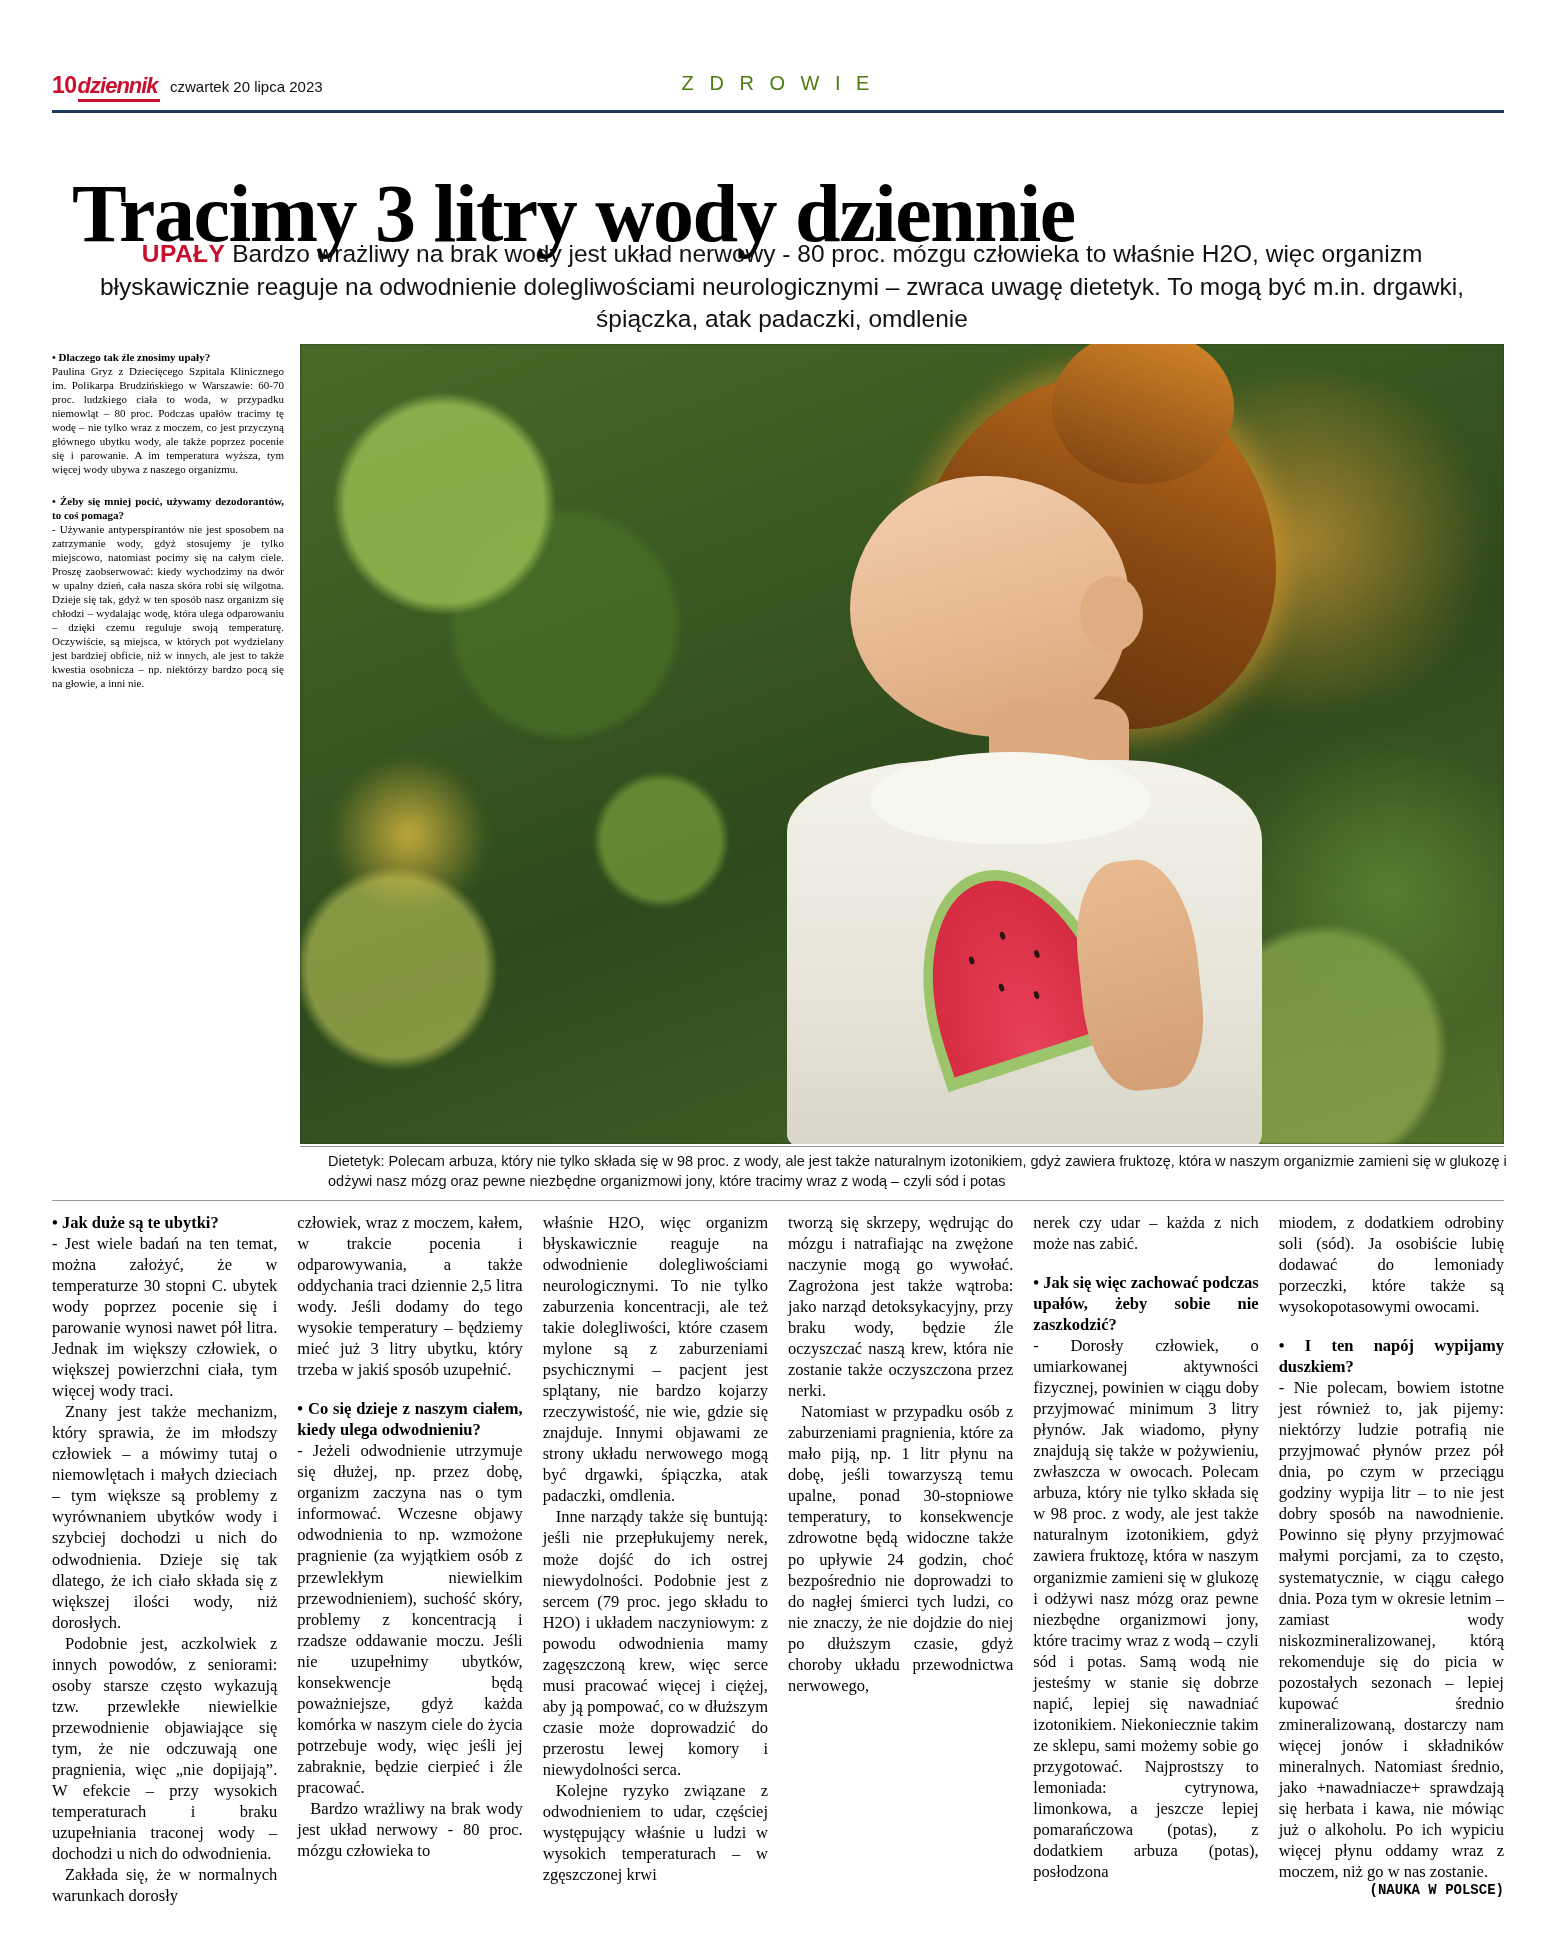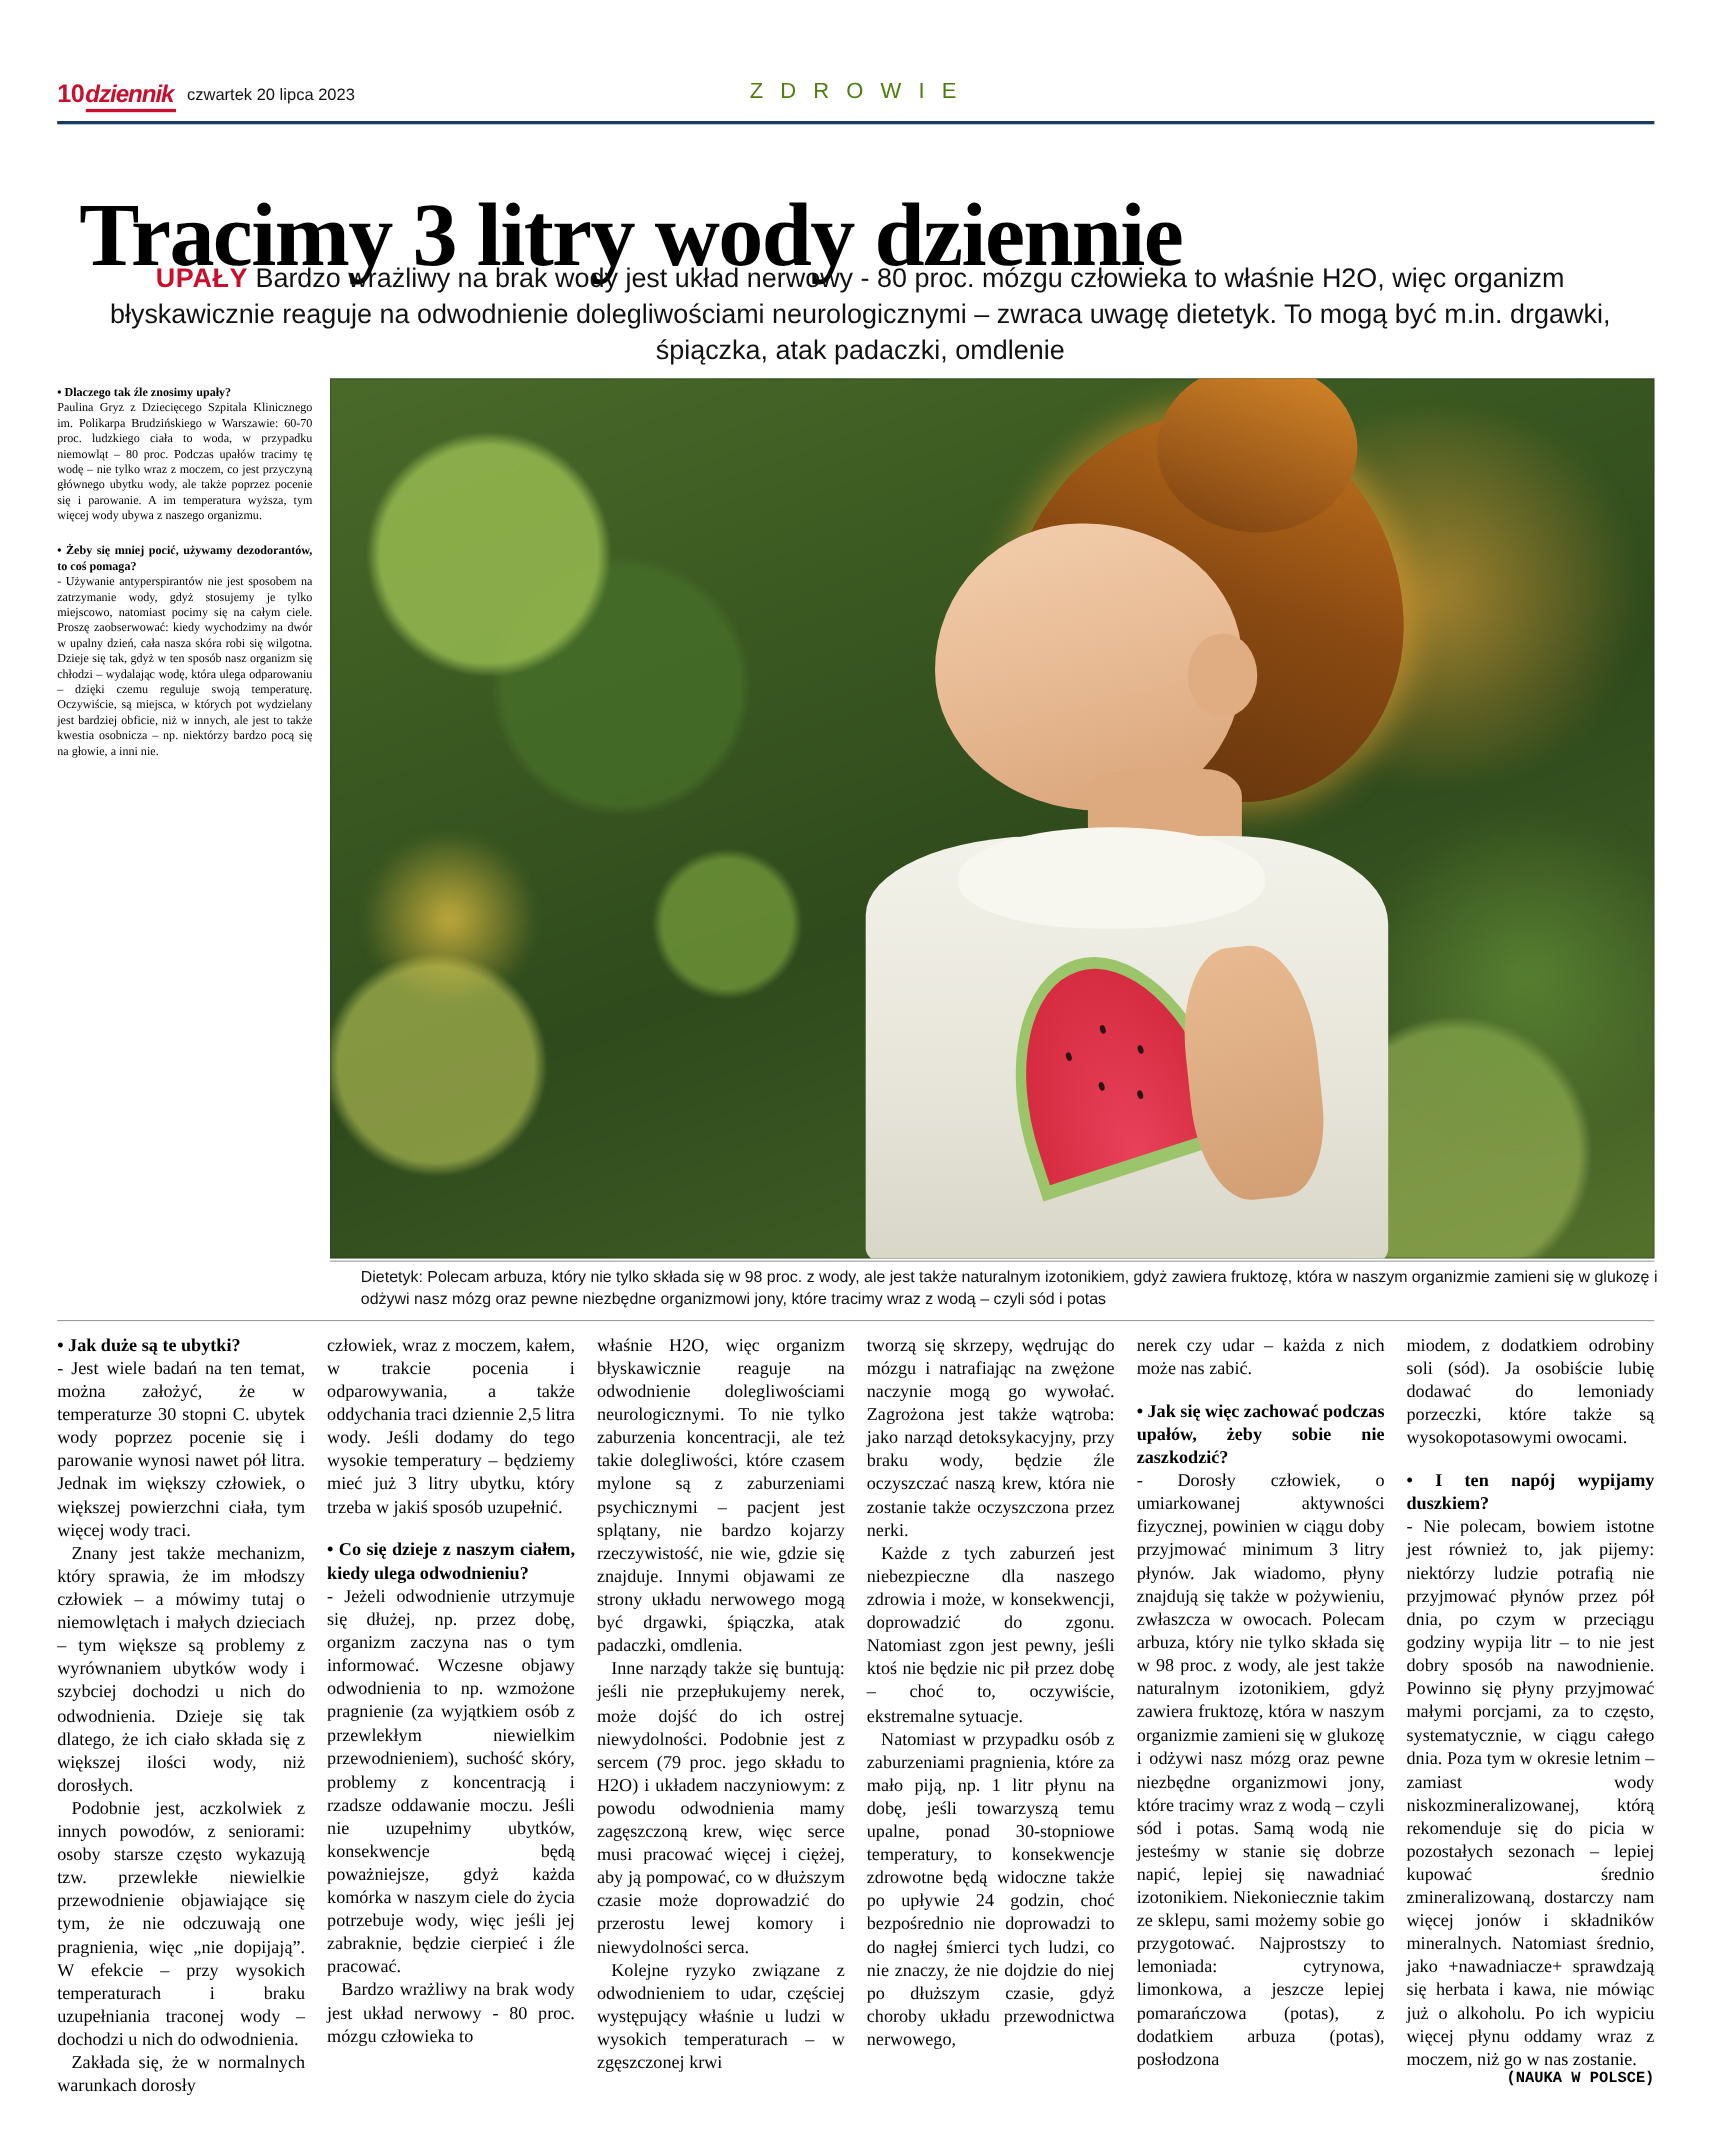--- a/index.html
+++ b/index.html
@@ -442,21 +442,20 @@
     </div>
 
     <div class="col">
       <p class="first">właśnie H2O, więc organizm błyskawicznie reaguje na odwodnienie dolegliwościami neurologicznymi. To nie tylko zaburzenia koncentracji, ale też takie dolegliwości, które czasem mylone są z zaburzeniami psychicznymi – pacjent jest splątany, nie bardzo kojarzy rzeczywistość, nie wie, gdzie się znajduje. Innymi objawami ze strony układu nerwowego mogą być drgawki, śpiączka, atak padaczki, omdlenia.</p>
       <p>Inne narządy także się buntują: jeśli nie przepłukujemy nerek, może dojść do ich ostrej niewydolności. Podobnie jest z sercem (79 proc. jego składu to H2O) i układem naczyniowym: z powodu odwodnienia mamy zagęszczoną krew, więc serce musi pracować więcej i ciężej, aby ją pompować, co w dłuższym czasie może doprowadzić do przerostu lewej komory i niewydolności serca.</p>
       <p>Kolejne ryzyko związane z odwodnieniem to udar, częściej występujący właśnie u ludzi w wysokich temperaturach – w zgęszczonej krwi</p>
     </div>
 
     <div class="col">
       <p class="first">tworzą się skrzepy, wędrując do mózgu i natrafiając na zwężone naczynie mogą go wywołać. Zagrożona jest także wątroba: jako narząd detoksykacyjny, przy braku wody, będzie źle oczyszczać naszą krew, która nie zostanie także oczyszczona przez nerki.</p>
-      <p>Każde z tych zaburzeń jest niebezpieczne dla naszego zdrowia i może, w konsekwencji, doprowadzić do zgonu. Natomiast zgon jest pewny, jeśli ktoś nie będzie nic pił przez dobę – choć to, oczywiście, ekstremalne sytuacje.</p>
       <p>Natomiast w przypadku osób z zaburzeniami pragnienia, które za mało piją, np. 1 litr płynu na dobę, jeśli towarzyszą temu upalne, ponad 30-stopniowe temperatury, to konsekwencje zdrowotne będą widoczne także po upływie 24 godzin, choć bezpośrednio nie doprowadzi to do nagłej śmierci tych ludzi, co nie znaczy, że nie dojdzie do niej po dłuższym czasie, gdyż choroby układu przewodnictwa nerwowego,</p>
     </div>
 
     <div class="col">
       <p class="first">nerek czy udar – każda z nich może nas zabić.</p>
       <p class="q spaced">• Jak się więc zachować podczas upałów, żeby sobie nie zaszkodzić?</p>
       <p class="first">- Dorosły człowiek, o umiarkowanej aktywności fizycznej, powinien w ciągu doby przyjmować minimum 3 litry płynów. Jak wiadomo, płyny znajdują się także w pożywieniu, zwłaszcza w owocach. Polecam arbuza, który nie tylko składa się w 98 proc. z wody, ale jest także naturalnym izotonikiem, gdyż zawiera fruktozę, która w naszym organizmie zamieni się w glukozę i odżywi nasz mózg oraz pewne niezbędne organizmowi jony, które tracimy wraz z wodą – czyli sód i potas. Samą wodą nie jesteśmy w stanie się dobrze napić, lepiej się nawadniać izotonikiem. Niekoniecznie takim ze sklepu, sami możemy sobie go przygotować. Najprostszy to lemoniada: cytrynowa, limonkowa, a jeszcze lepiej pomarańczowa (potas), z dodatkiem arbuza (potas), posłodzona</p>
     </div>
 
     <div class="col">

